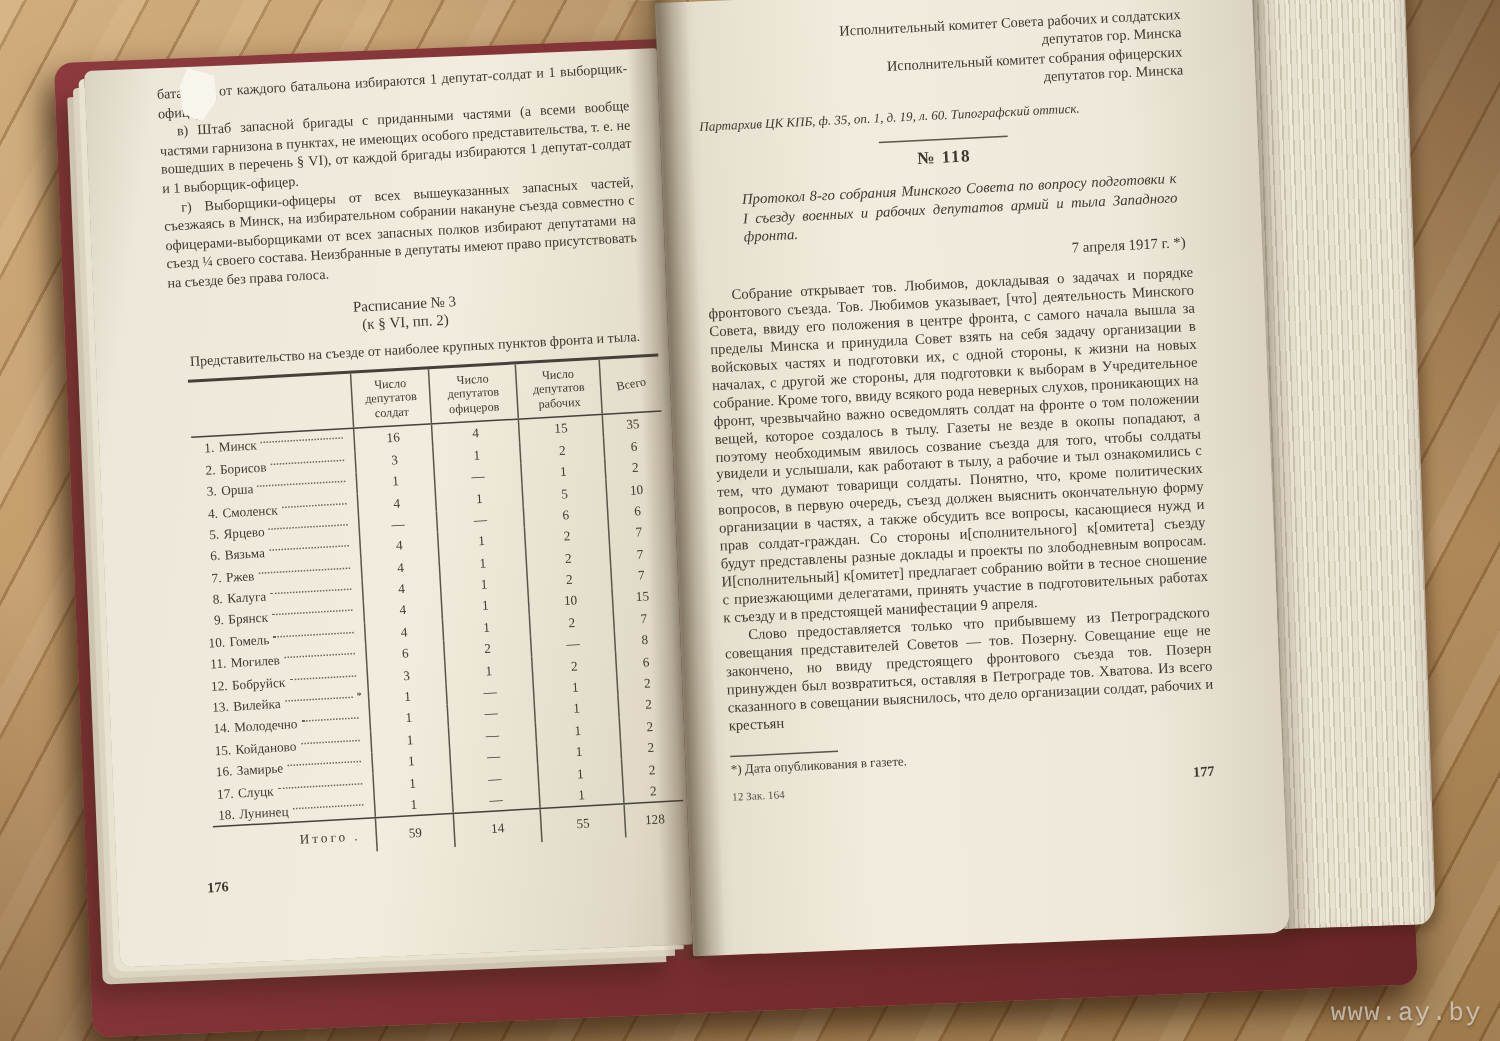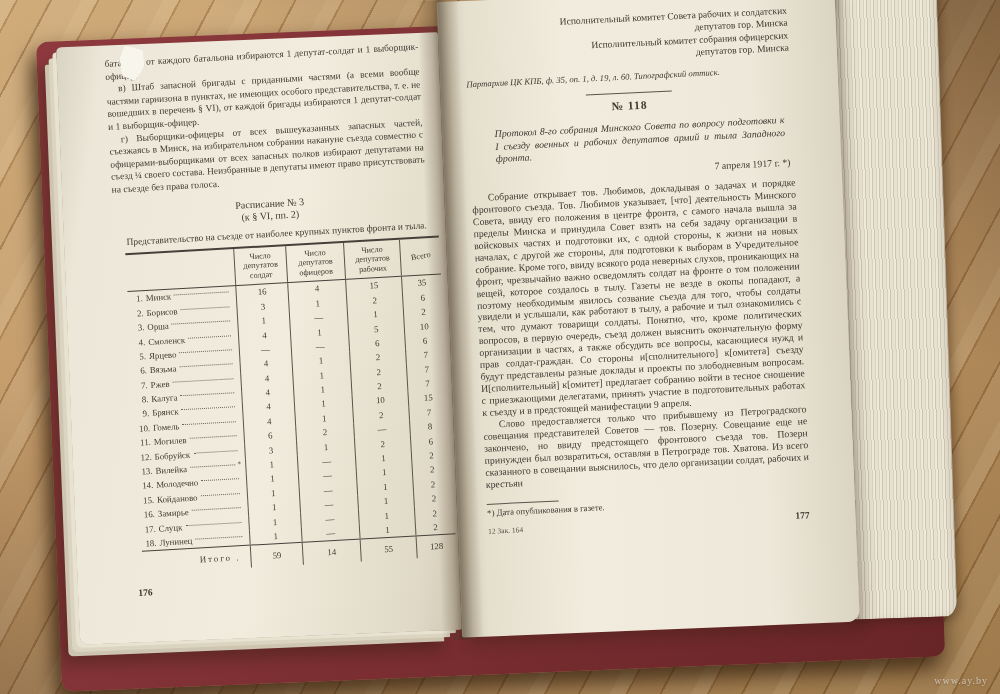--- a/index.html
+++ b/index.html
@@ -47,21 +47,21 @@
   .tilt-r{transform:rotate(-.5deg);}
   .gutter{position:absolute;left:392px;top:16px;width:42px;height:640px;
         background:linear-gradient(90deg, rgba(80,62,40,0) 0%, rgba(80,62,40,.30) 35%,
                    rgba(55,40,22,.48) 52%, rgba(80,62,40,.22) 75%, rgba(80,62,40,0) 100%);
         pointer-events:none;}
   .paper-scrap{position:absolute;left:92px;top:50px;width:26px;height:34px;
         background:#f8f5ed;
         clip-path:polygon(15% 0,85% 8%,100% 55%,70% 100%,20% 90%,0 40%);
         transform:rotate(10deg);box-shadow:1px 2px 3px rgba(60,40,20,.35);}
   .watermark{position:absolute;right:12px;bottom:8px;
-        font-family:Liberation Serif, serif;font-size:10px;letter-spacing:1px;
+        font-family:Liberation Mono, monospace;font-size:17px;letter-spacing:1px;
         color:rgba(255,255,255,.55);text-shadow:0 1px 2px rgba(0,0,0,.25);}
   
   .ptext{font-size:9.4px;line-height:1.34;text-align:justify;margin:0;}
   .ptext.indent{text-indent:12px;}
   .sched-title{text-align:center;font-size:10px;margin:10px 0 1px;}
   .sched-sub{text-align:center;font-size:10px;margin:0 0 8px;}
   .caption{font-size:9.4px;text-align:justify;text-indent:12px;margin:2px 0 6px;}
   .table{margin-left:10px;width:314px;font-size:8.8px;}
   .thead,.trow,.totrow{display:grid;grid-template-columns:108px 52px 58px 56px 40px;}
   .thead{border-top:2px solid #45403a;border-bottom:1px solid #45403a;}

